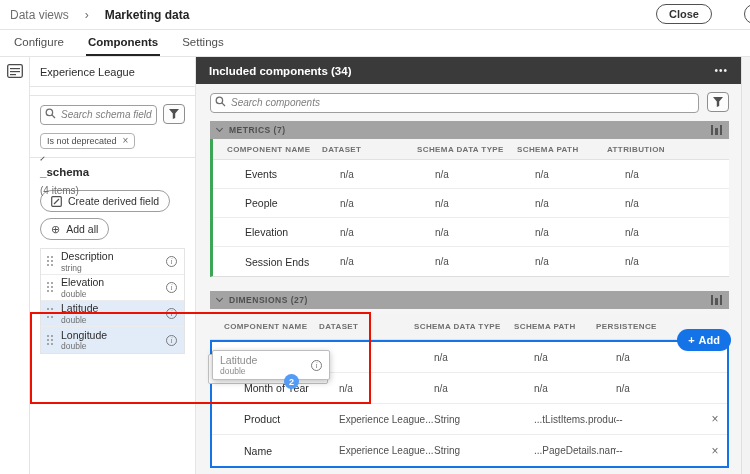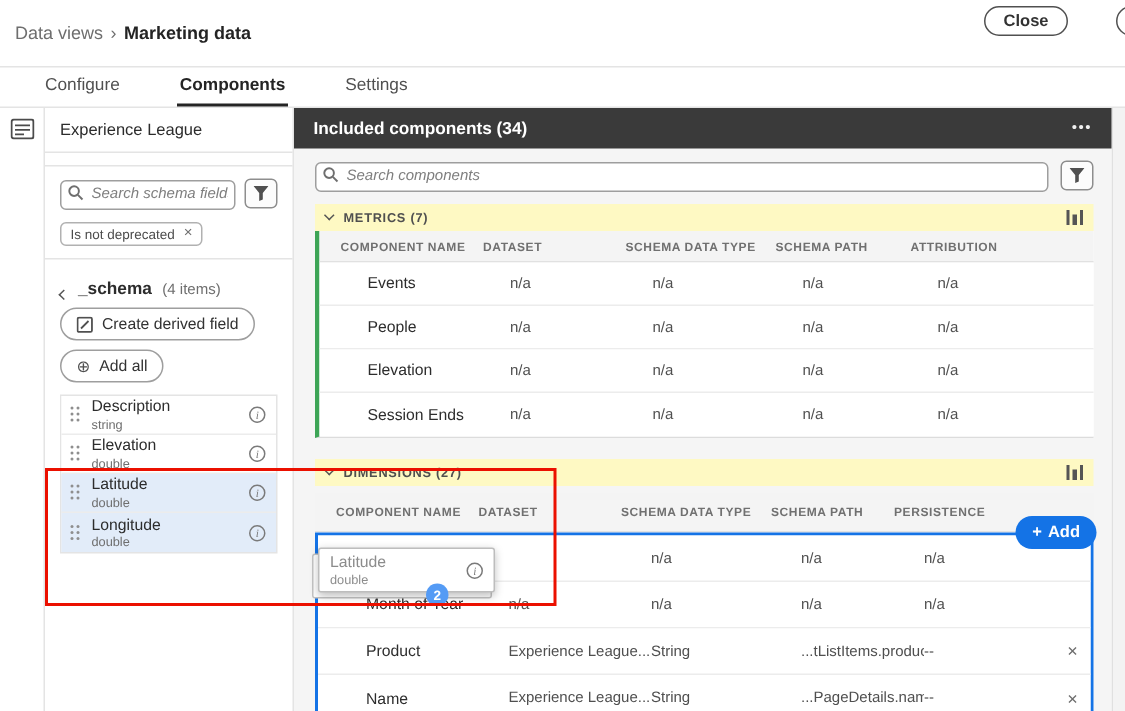--- a/index.html
+++ b/index.html
@@ -1,34 +1,34 @@
 <!DOCTYPE html>
 <html><head>
 <meta charset="utf-8">
 <style>
   * { box-sizing: border-box; margin: 0; padding: 0; }
   html,body { width:750px; height:474px; overflow:hidden; background:#fff;
     font-family:"Liberation Sans", sans-serif; color:#2c2c2c; position:relative; }
 
   
-  .topbar { height:45px; border-bottom:1px solid #e4e4e4; display:flex; align-items:center;
-    padding-left:10px; position:relative; background:#fff; }
+  .topbar { height:30px; border-bottom:1px solid #e4e4e4; display:flex; align-items:center;
+    padding-left:10px; position:relative; background:#fff;gap:11px; }
   .crumb-sec { font-size:12px; color:#6e6e6e; }
   .crumb-sep { font-size:12px; color:#6e6e6e; margin:0 5px; }
   .crumb-title { font-size:12px; font-weight:700; color:#242424; }
   .pill-btn { position:absolute; top:4px; height:20px; padding:0 12px; border:1.6px solid #505050;
     border-radius:11px; background:#fff; font-size:11px; font-weight:700; color:#323232;
     display:flex; align-items:center; cursor:pointer; }
   .btn-close { right:38px; }
   .btn-cut { right:-28px; }
 
   
   .tabbar { height:27px; border-bottom:1px solid #e4e4e4; display:flex; gap:20px; padding-left:12px; }
   .tab { display:flex; align-items:center; font-size:11.5px; color:#505050;
-    border-bottom:2px solid transparent; padding:0 2px; cursor:pointer;margin-left:16px; }
+    border-bottom:2px solid transparent; padding:0 2px; cursor:pointer; }
   .tab.active { font-weight:700; color:#242424; border-bottom-color:#242424; }
 
   
   .content { display:flex; height:419px; }
   .rail { width:30px; border-right:1px solid #e4e4e4; padding-top:7px; display:flex; justify-content:center; }
   .sidebar { width:166px; border-right:1px solid #e4e4e4; padding:6px 10px 0; background:#fff; }
   .main { flex:1; background:#f5f5f5; position:relative; min-width:0; }
   .scroll-strip { width:9px; background:#f3f3f3; border-left:1px solid #e0e0e0; }
 
   
@@ -43,21 +43,21 @@
   .search-box { position:relative; flex:1; height:20px; }
   .search-box input { width:100%; height:100%; border:1px solid #9e9e9e; border-radius:4px;
     padding:0 4px 0 20px; font-size:10px; font-family:"Liberation Sans",sans-serif; color:#2c2c2c; outline:none; background:#fff; }
   .search-box input::placeholder { font-style:italic; color:#7e7e7e; }
   .search-glyph { position:absolute; left:5px; top:4px; }
   .filter-btn { width:22px; height:20px; border:1px solid #8e8e8e; border-radius:4px; background:#fcfcfc;
     display:flex; align-items:center; justify-content:center; cursor:pointer; flex:none; }
   .chip { display:inline-flex; align-items:center; gap:6px; margin-top:9px; border:1px solid #b1b1b1;
     border-radius:4px; padding:2px 6px; font-size:9px; color:#4b4b4b; background:#fff; }
   .chip .x { cursor:pointer; font-size:10px; color:#6e6e6e; line-height:1; }
-  .schema-crumb { display:flex; align-items:flex-end; gap:7px; height:26px; }
+  .schema-crumb { display:flex; align-items:flex-start; gap:7px; height:26px;flex-direction:column; }
   .schema-crumb .nm { font-size:11.5px; font-weight:700; }
   .schema-crumb .ct { font-size:10px; color:#6e6e6e; }
   .side-btn { display:flex; align-items:center; gap:6px; height:22px; border:1px solid #9e9e9e;
     border-radius:11px; background:#fff; font-size:10.5px; color:#323232; padding:0 10px;
     margin-top:6px; cursor:pointer; font-family:"Liberation Sans",sans-serif; }
   .field-list { margin-top:8px; border:1px solid #e4e4e4; }
   .field-item { height:26px; display:flex; align-items:center; padding:0 7px 0 6px; gap:7px;
     border-bottom:1px solid #ececec; background:#fff; cursor:pointer; }
   .field-item:last-child { border-bottom:none; }
   .field-item.selected { background:#e2ecf9; }
@@ -73,21 +73,21 @@
     display:flex; align-items:center; justify-content:center; flex:none; cursor:pointer; }
 
   
   .panel-header { height:27px; background:#3a3a3a; color:#fff; display:flex; align-items:center; padding:0 13px; }
   .panel-title { font-size:11.5px; font-weight:700; }
   .more-icon { margin-left:auto; font-size:10px; letter-spacing:1px; cursor:pointer; color:#f0f0f0; }
   .panel-body { padding:8px 12px 0 14px; position:relative; }
   .main-search-row { display:flex; gap:8px; align-items:center; }
   .main-search { width:424px; }
   .section-head { margin-top:9px; height:18px; display:flex; align-items:center; gap:7px;
-    background:#fef9c3; padding:0 7px; font-size:8.5px; font-weight:700; color:#4f4f4f; letter-spacing:.5px; }
+    background:#a3a3a3; padding:0 7px; font-size:8.5px; font-weight:700; color:#4f4f4f; letter-spacing:.5px; }
   .bars-icon { margin-left:auto; display:inline-flex; gap:2px; align-items:flex-end; cursor:pointer; height:10px; }
   .bars-icon i { width:2.5px; background:#555; display:block; }
   .bars-icon i:nth-child(1){height:10px;} .bars-icon i:nth-child(2){height:7px;} .bars-icon i:nth-child(3){height:10px;}
 
   .thead, .trow { display:grid; grid-template-columns:95px 95px 100px 90px 1fr; align-items:center; padding-left:14px; }
   .dims .thead, .dims .trow { grid-template-columns:95px 95px 100px 82px 1fr 24px; }
   .thead { height:21px; background:#f4f4f4; border-bottom:1px solid #e1e1e1; }
   .th { font-size:8px; font-weight:700; color:#707070; letter-spacing:.4px; white-space:nowrap; }
   .trow { height:29px; background:#fff; border-bottom:1px solid #ececec;padding-left:32px; }
   .trow:last-child { border-bottom:none; }

